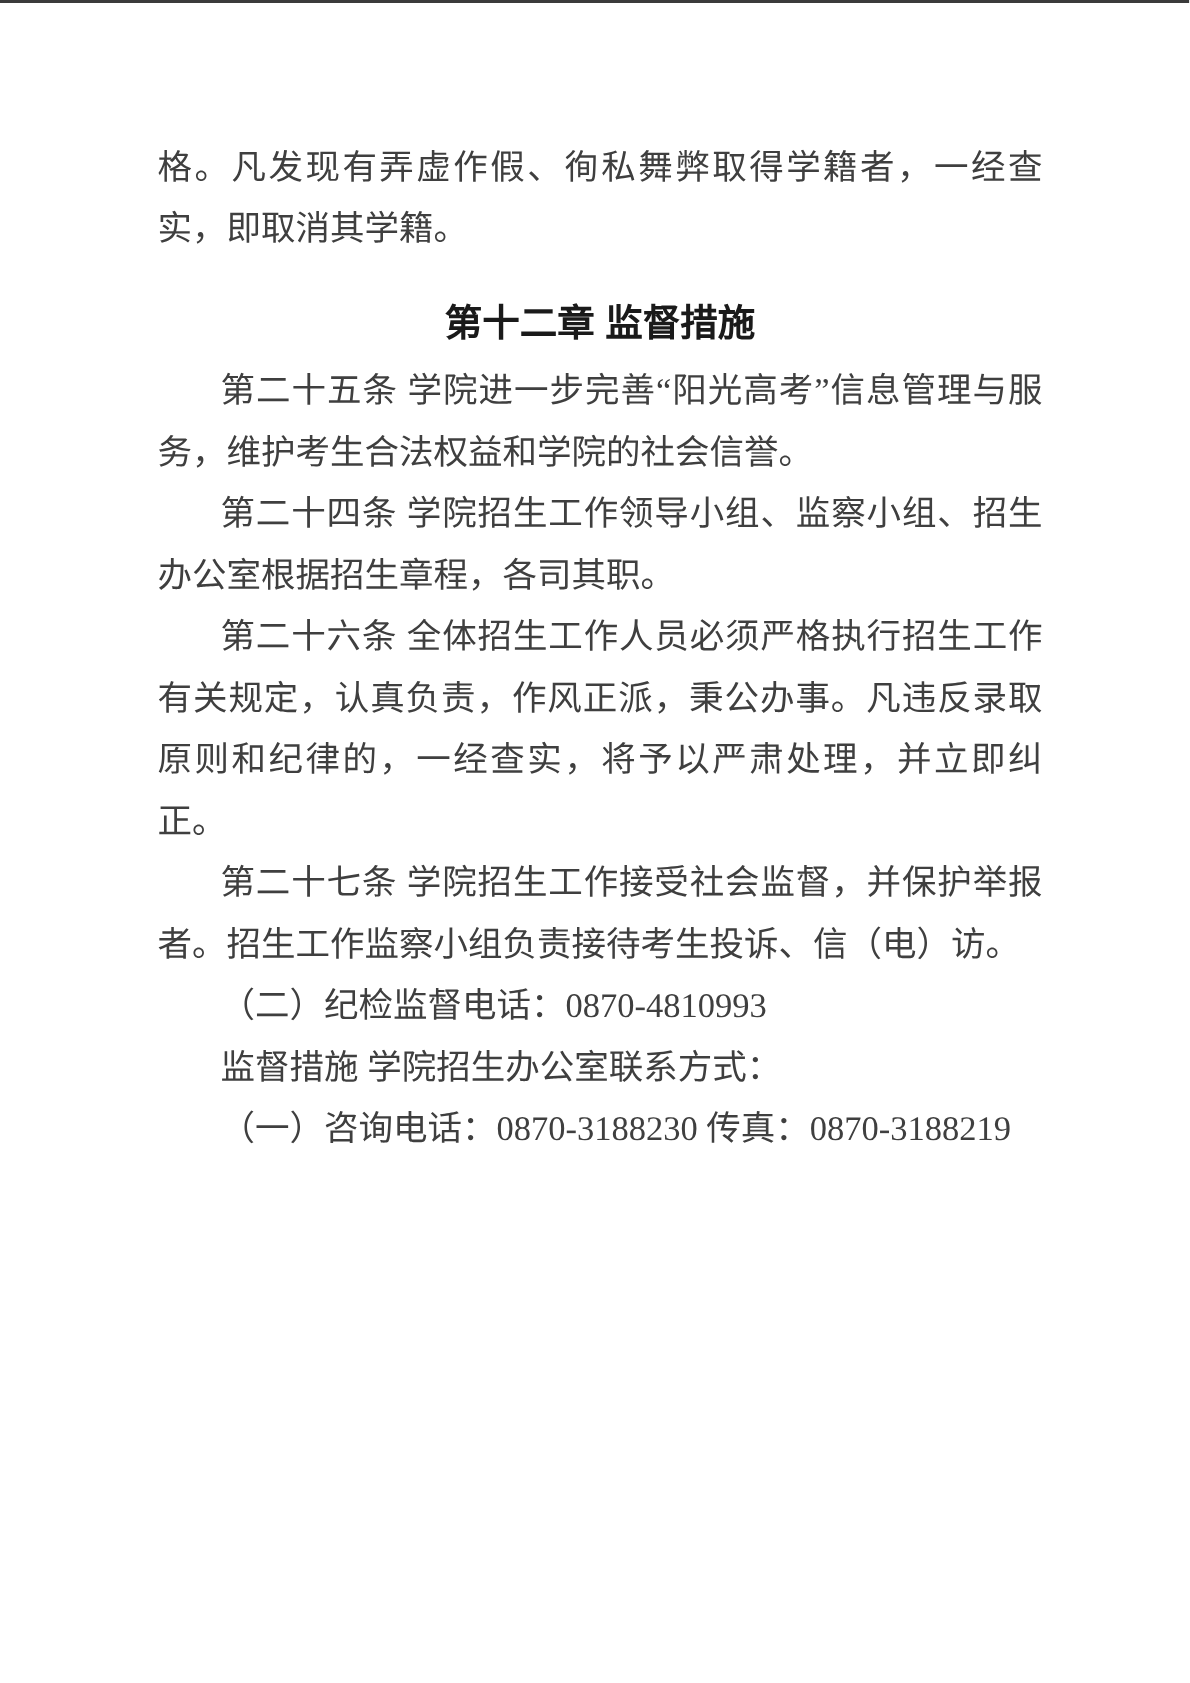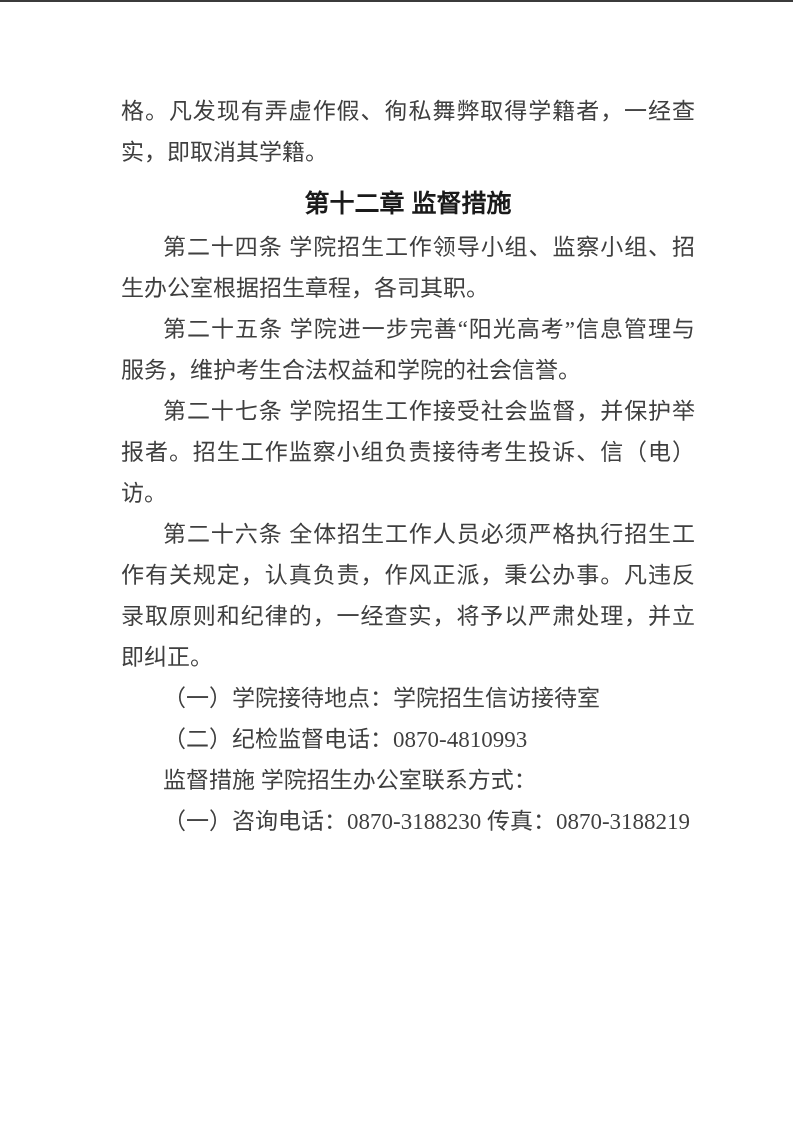--- a/index.html
+++ b/index.html
@@ -12,21 +12,20 @@
     background: #ffffff;
     font-family: "Liberation Serif", "DejaVu Serif", serif;
   }
   .page {
     position: relative;
     width: 793px;
     height: 1122px;
     background: #ffffff;
     overflow: hidden;
     box-sizing: border-box;
-    padding-left: 16px;
   }
   .top-edge {
     position: absolute;
     top: 0;
     left: 0;
     width: 100%;
     height: 2px;
     background: #3b3b3b;
   }
   .doc {
@@ -39,40 +38,39 @@
     font-size: 23px;
     line-height: 41px;
     color: #3f3f3f;
     text-align: justify;
     text-indent: 42px;
   }
   .para.continuation {
     text-indent: 0;
   }
   .chapter-heading {
-    margin: 10px 0 3px 0;
+    margin: 23px 0 3px 0;
     font-family: "Liberation Sans", "DejaVu Sans", sans-serif;
     font-size: 25px;
     line-height: 41px;
     font-weight: bold;
     color: #1a1a1a;
     text-align: center;
     text-indent: 0;
   }
 </style>
 </head>
 <body>
 
 <div class="page">
   <div class="top-edge"></div>
   <div class="doc">
       <p class="para continuation">格。凡发现有弄虚作假、徇私舞弊取得学籍者，一经查实，即取消其学籍。</p>
       <h2 class="chapter-heading">第十二章 监督措施</h2>
+      <p class="para">第二十五条 学院进一步完善“阳光高考”信息管理与服务，维护考生合法权益和学院的社会信誉。</p>
       <p class="para">第二十四条 学院招生工作领导小组、监察小组、招生办公室根据招生章程，各司其职。</p>
-      <p class="para">第二十五条 学院进一步完善“阳光高考”信息管理与服务，维护考生合法权益和学院的社会信誉。</p>
+      <p class="para">第二十六条 全体招生工作人员必须严格执行招生工作有关规定，认真负责，作风正派，秉公办事。凡违反录取原则和纪律的，一经查实，将予以严肃处理，并立即纠正。</p>
       <p class="para">第二十七条 学院招生工作接受社会监督，并保护举报者。招生工作监察小组负责接待考生投诉、信（电）访。</p>
-      <p class="para">第二十六条 全体招生工作人员必须严格执行招生工作有关规定，认真负责，作风正派，秉公办事。凡违反录取原则和纪律的，一经查实，将予以严肃处理，并立即纠正。</p>
-      <p class="para">（一）学院接待地点：学院招生信访接待室</p>
       <p class="para">（二）纪检监督电话：0870-4810993</p>
       <p class="para">监督措施 学院招生办公室联系方式：</p>
       <p class="para">（一）咨询电话：0870-3188230 传真：0870-3188219</p>
     </div>
 </div>
 
 </body></html>

